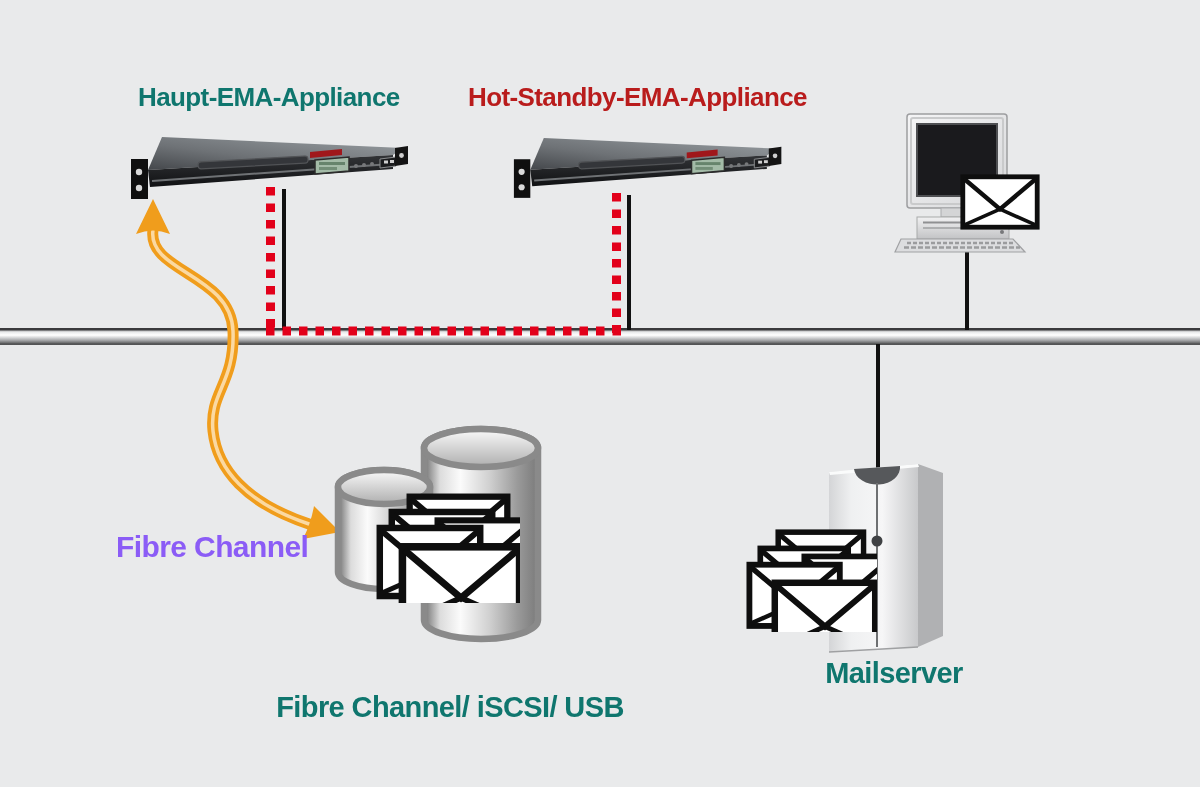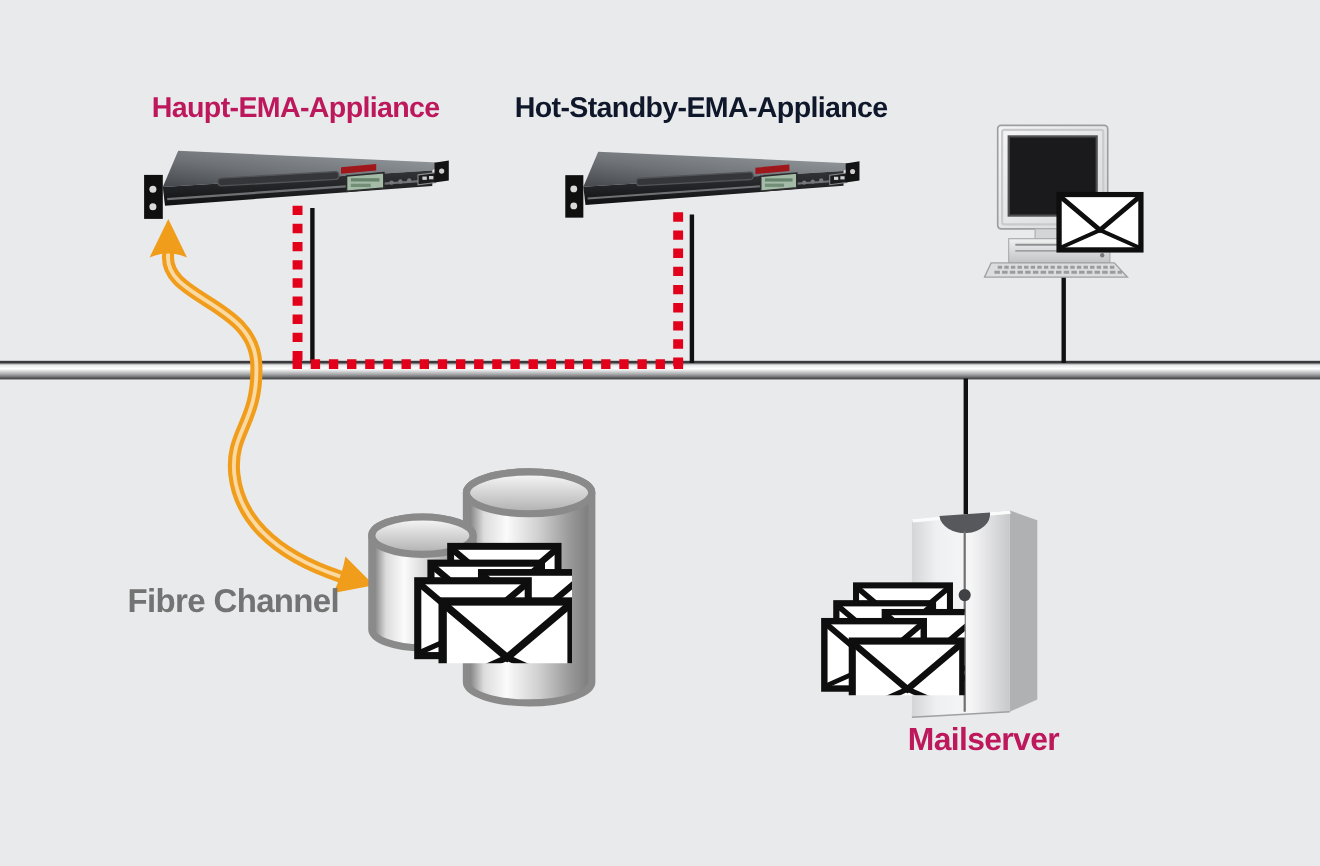--- a/index.html
+++ b/index.html
@@ -4,21 +4,21 @@
 <style>
   html,body{margin:0;padding:0;}
   .canvas{
     position:relative; width:1200px; height:787px; overflow:hidden;
     background:#E9EAEB;
     font-family:"Liberation Sans", sans-serif;
   }
   .abs{position:absolute;}
   .lbl{
     position:absolute; font-weight:bold; letter-spacing:-0.6px;
-    color:#be185d; white-space:nowrap;
+    color:#0f766e; white-space:nowrap;
   }
   .lbl.center{text-align:center;}
   .bus{
     position:absolute; left:0; top:328px; width:1200px; height:17px;
     background:linear-gradient(180deg,
       #3a3a3c 0%, #3a3a3c 10%, #e6e7e8 22%, #ffffff 42%,
       #dadbdc 55%, #a7a8aa 72%, #767778 85%, #4c4d4e 94%, #5a5b5c 100%);
   }
   svg{display:block;}
   .defs{position:absolute; width:0; height:0;}
@@ -181,21 +181,22 @@
   <svg class="abs" style="left:742px;top:520px;" width="135" height="112" viewBox="0 0 135 112">
     <use href="#sym-env" transform="translate(33,3) scale(0.68)"></use>
     <use href="#sym-env" transform="translate(15,19) scale(0.70)"></use>
     <use href="#sym-env" transform="translate(59,27) scale(0.70)"></use>
     <use href="#sym-env" transform="translate(4,35) scale(0.72)"></use>
     <use href="#sym-env" transform="translate(29,52) scale(0.80)"></use>
   </svg>
 
   <div class="lbl center" style="left:138px;top:82px;width:244px;font-size:26px;">Haupt-EMA-Appliance</div>
 
-  <div class="lbl center" style="left:468px;top:82px;width:326px;font-size:26px;color:#0f172a;">Hot-Standby-EMA-Appliance</div>
-
-  <div class="lbl" style="left:116px;top:530px;font-size:30px;color:#737373;">Fibre Channel</div>
-
-
+  <div class="lbl center" style="left:468px;top:82px;width:326px;font-size:26px;color:#b91c1c;">Hot-Standby-EMA-Appliance</div>
+
+  <div class="lbl" style="left:116px;top:530px;font-size:30px;color:#8b5cf6;">Fibre Channel</div>
+
+
+  <div class="lbl center" style="left:240px;top:691px;width:420px;font-size:29px;">Fibre Channel/ iSCSI/ USB</div>
 
   <div class="lbl center" style="left:818px;top:657px;width:152px;font-size:29px;">Mailserver</div>
 
 </div>
 
 </body></html>

